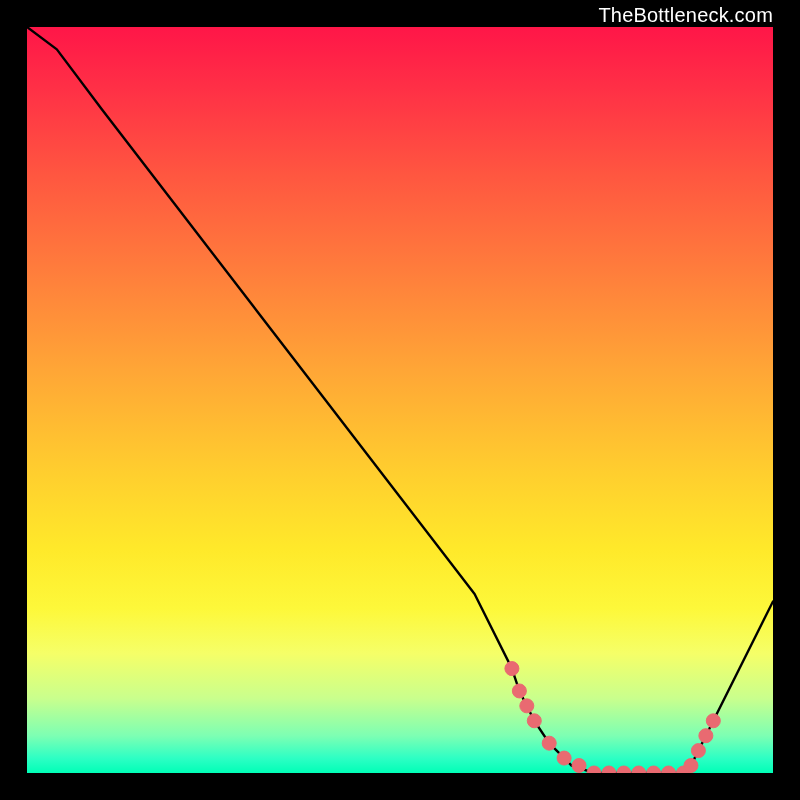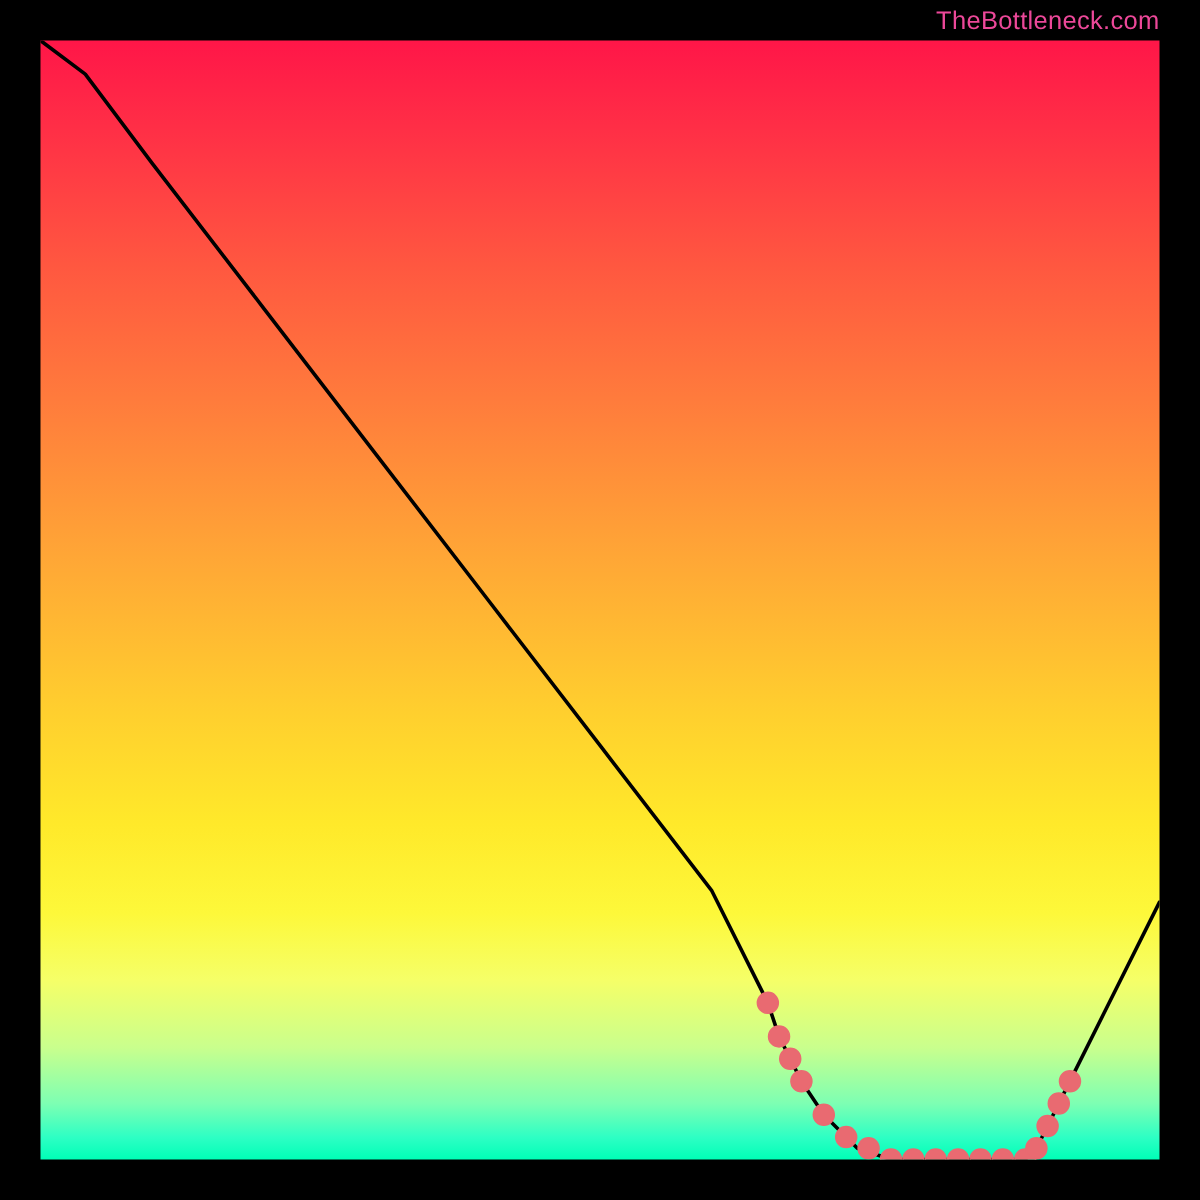--- a/index.html
+++ b/index.html
@@ -45,22 +45,22 @@
     position: absolute;
     left: 0;
     top: 0;
     width: 746px;
     height: 746px;
   }
   .watermark {
     position: absolute;
     top: 4px;
     right: 27px;
-    color: #ec4899;
-    font-size: 17px;
+    color: #ffffff;
+    font-size: 20px;
     letter-spacing: 0.2px;
     font-weight: 400;
     user-select: none;
   }
 </style>
 </head>
 <body>
 
 <div class="frame">
 

